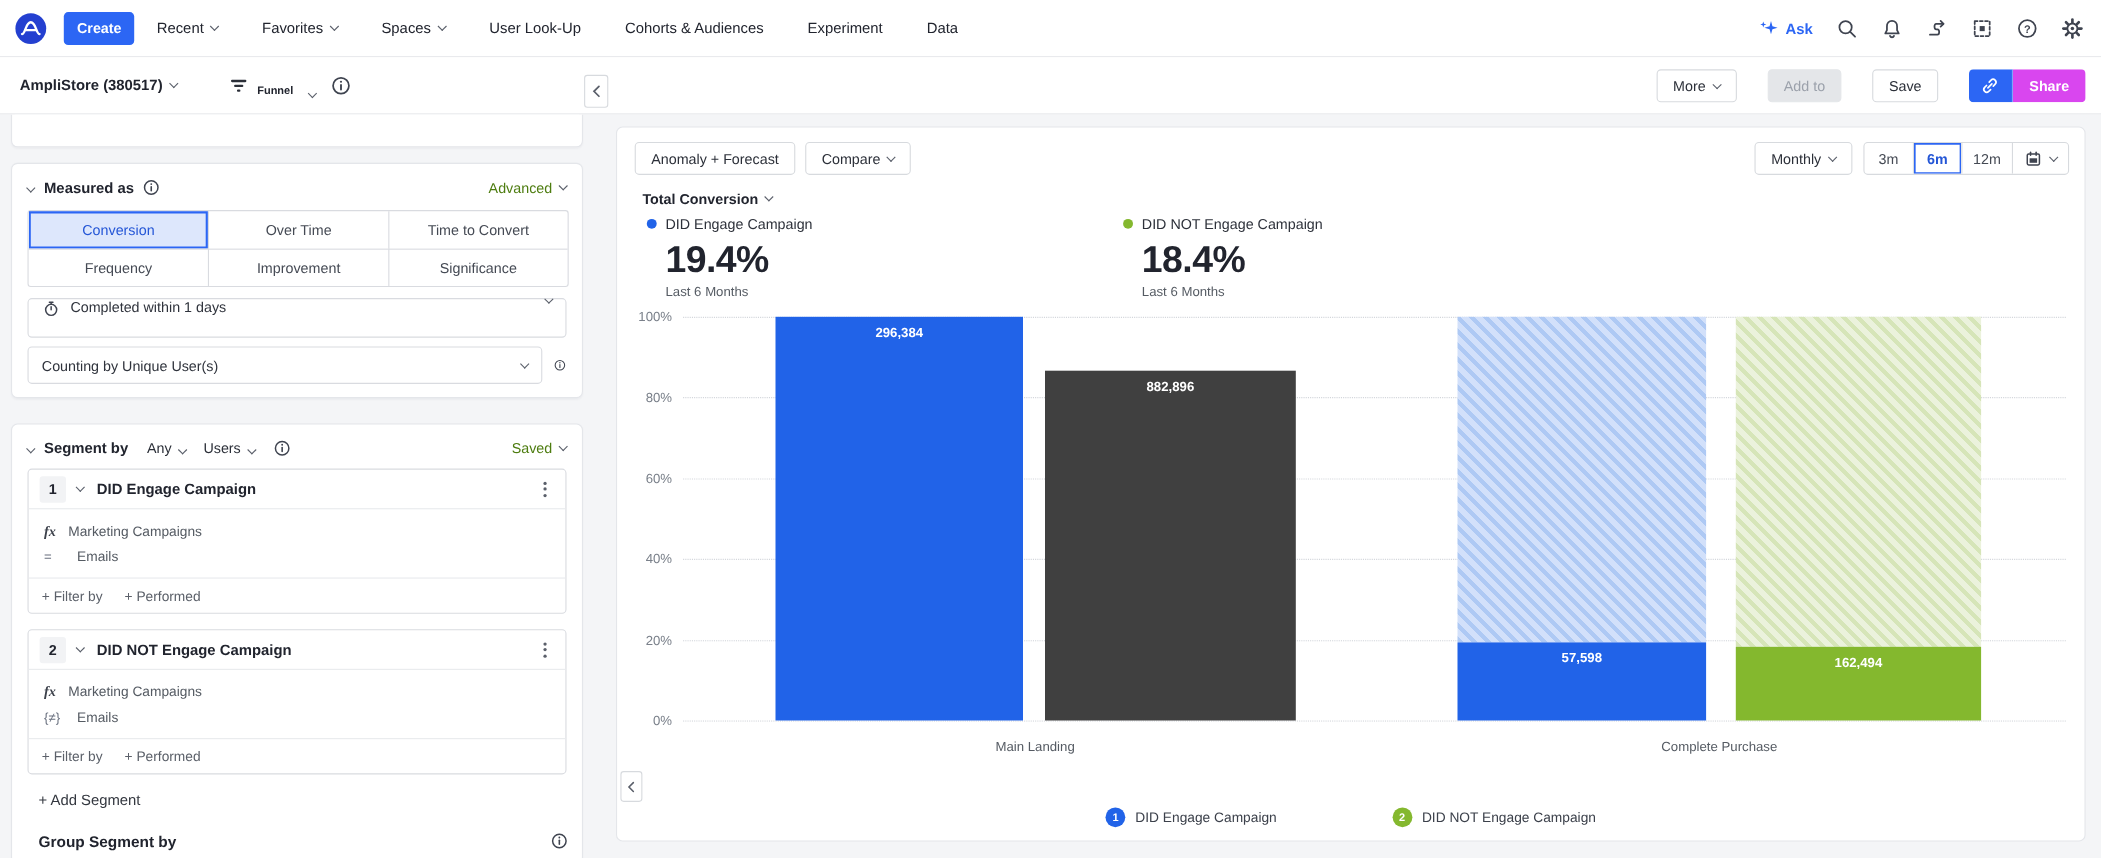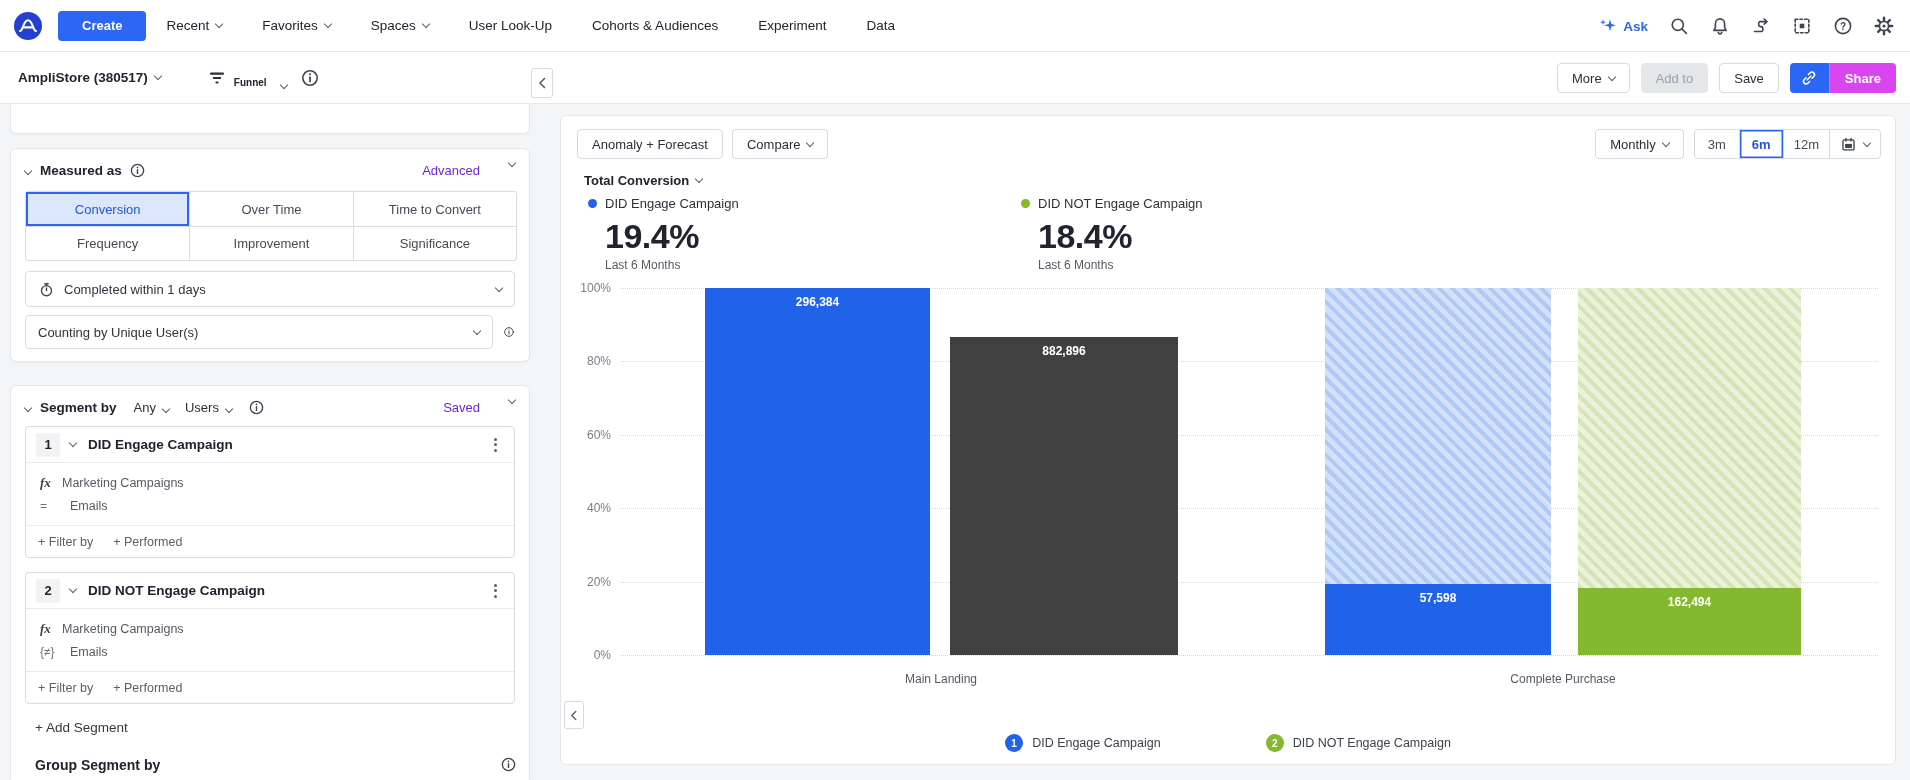--- a/index.html
+++ b/index.html
@@ -2,54 +2,54 @@
 <html><head>
 <meta charset="utf-8">
 <style>
   * { margin:0; padding:0; box-sizing:border-box; }
   html,body { background:#f4f5f7; font-family:"Liberation Sans", sans-serif; }
   #app { position:relative; width:1910px; height:780px; overflow:hidden; background:#f4f5f7; color:#21242e; font-size:13px; }
 
   
   .navbar { position:absolute; left:0; top:0; width:1910px; height:52px; background:#fff; border-bottom:1px solid #e7e8ec; display:flex; align-items:center; padding:0 14px; }
   .logo { width:28px; height:28px; border-radius:50%; background:#2440d0; display:flex; align-items:center; justify-content:center; flex:0 0 auto; }
-  .btn-create { margin-left:16px; height:30px; padding:0 24px; background:#2c66f4; color:#fff; border:none; border-radius:4px; font-size:13px; font-weight:600; }
+  .btn-create { margin-left:16px; height:30px; padding:0 12px; background:#2c66f4; color:#fff; border:none; border-radius:4px; font-size:13px; font-weight:600; }
   .nav-links { display:flex; align-items:flex-start; gap:40px; margin-left:20px; }
   .nav-item { display:flex; align-items:center; color:#21242e; font-size:13.5px; cursor:pointer; white-space:nowrap; }
   .chev { display:inline-block; width:6px; height:6px; border-right:1.5px solid #5a5f6a; border-bottom:1.5px solid #5a5f6a; transform:rotate(45deg); margin-left:7px; margin-top:-3px; }
   .nav-right { position:absolute; right:16px; top:0; height:52px; display:flex; align-items:center; gap:21px; }
   .ask { display:flex; align-items:center; gap:5px; color:#2c66f4; font-size:13.5px; font-weight:600; }
   .icon20 { width:20px; height:20px; display:block; }
 
   
   .toolbar { position:absolute; left:0; top:52px; width:1910px; height:52px; background:#fff; border-bottom:1px solid #e7e8ec; display:flex; align-items:center; padding:0 18px; }
   .proj { display:flex; align-items:center; font-size:13.5px; font-weight:600; }
   .funnel-group { display:flex; align-items:flex-end; margin-left:46px; gap:7px; font-size:10px;font-weight:bold; }
-  .toolbar-right { position:absolute; right:14px; top:11px; display:flex; align-items:center; gap:11px; }
+  .toolbar-right { position:absolute; right:14px; top:11px; display:flex; align-items:center; gap:28px; }
   .btn { height:30px; padding:0 14px; background:#fff; border:1px solid #d7dade; border-radius:4px; font-size:13px; color:#2b2f38; display:inline-flex; align-items:center; justify-content:center; }
   .btn-disabled { background:#e4e6e9; border:1px solid #e4e6e9; color:#9ba1ab; }
   .share-group { display:flex; align-items:stretch; height:30px; border-radius:4px; overflow:hidden; }
   .share-link { width:40px; background:#2c66f4; display:flex; align-items:center; justify-content:center; border-right:1px solid rgba(255,255,255,.4); }
   .share-main { background:#d946ef; color:#fff; font-size:13px; font-weight:600; display:flex; align-items:center; padding:0 15px; }
   .collapse-top { position:absolute; left:531px; top:68px; width:22px; height:30px; background:#fff; border:1px solid #d7dade; border-radius:3px; display:flex; align-items:center; justify-content:center; }
 
   
   .card { position:absolute; background:#fff; border:1px solid #e4e6ea; border-radius:6px; box-shadow:0 1px 2px rgba(20,20,40,.04); }
   .card-stub { left:10px; top:104px; width:520px; height:30px; border-top:none; border-radius:0 0 6px 6px; }
   .card-measured { left:10px; top:148px; width:520px; height:214px; }
   .card-segment { left:10px; top:385px; width:520px; height:400px; }
   .card-head { display:flex; align-items:center; padding:13px 14px 10px 14px; }
   .card-title { font-weight:700; font-size:13.5px; margin:0 7px 0 9px; }
-  .head-right { margin-left:auto; display:flex; align-items:flex-start; font-size:13px; color:#6d28d9;gap:22px; }
+  .head-right { margin-left:auto; display:flex; align-items:center; font-size:13px; color:#4d7c0f; }
   .tabs { margin:2px 14px 0 14px; width:492px; display:grid; grid-template-columns:1fr 1fr 1fr; border:1px solid #d9dbe0; border-radius:3px; }
   .tab { height:34px; display:flex; align-items:center; justify-content:center; font-size:13px; color:#454a54; border-left:1px solid #d9dbe0; border-top:1px solid #d9dbe0; }
   .tab:nth-child(1), .tab:nth-child(2), .tab:nth-child(3) { border-top:none; }
   .tab:nth-child(1), .tab:nth-child(4) { border-left:none; }
   .tab.active { box-shadow:inset 0 0 0 2px #2c66f4; background:#dde7fc; color:#2456d6; }
-  .row-select { margin:10px 14px 0 14px; height:36px; border:1px solid #d9dbe0; border-radius:4px; display:flex; align-items:center; padding:0 12px; gap:9px; color:#2f333c; }
+  .row-select { margin:10px 14px 0 14px; height:36px; border:1px solid #d9dbe0; border-radius:4px; display:flex; padding:0 12px; gap:9px; color:#2f333c; }
   .row-select .chev { margin-left:auto; }
   .row-narrow-wrap { display:flex; align-items:center; margin:8px 14px 0 14px; gap:10px; }
   .row-narrow { flex:0 0 468px; height:34px; border:1px solid #d9dbe0; border-radius:4px; display:flex; align-items:center; padding:0 12px; color:#2f333c; }
   .row-narrow .chev { margin-left:auto; }
 
   .seg-head-extras { display:flex; align-items:center; gap:16px; margin-left:10px; font-size:13px; color:#2b2f38; }
   .seg-card { margin:0 14px 14px 14px; border:1px solid #d9dbe0; border-radius:4px; }
   .seg-title-row { height:36px; display:flex; align-items:center; padding:0 10px; border-bottom:1px solid #e8eaed; }
   .seg-badge { width:24px; height:24px; border-radius:3px; background:#f2f3f5; display:flex; align-items:center; justify-content:center; font-weight:700; font-size:13px; }
   .seg-name { font-weight:700; font-size:13.5px; margin-left:12px; }

